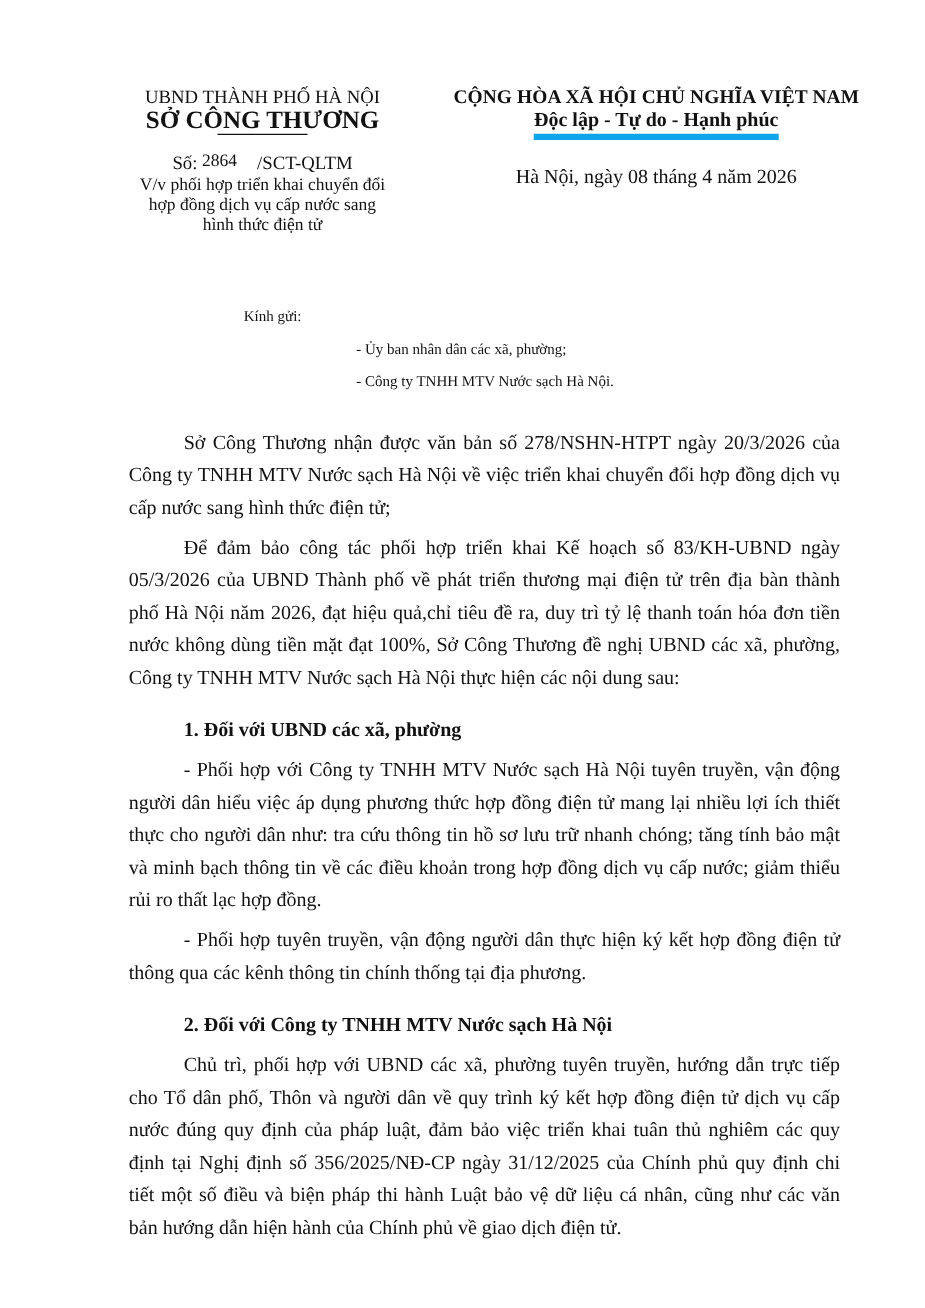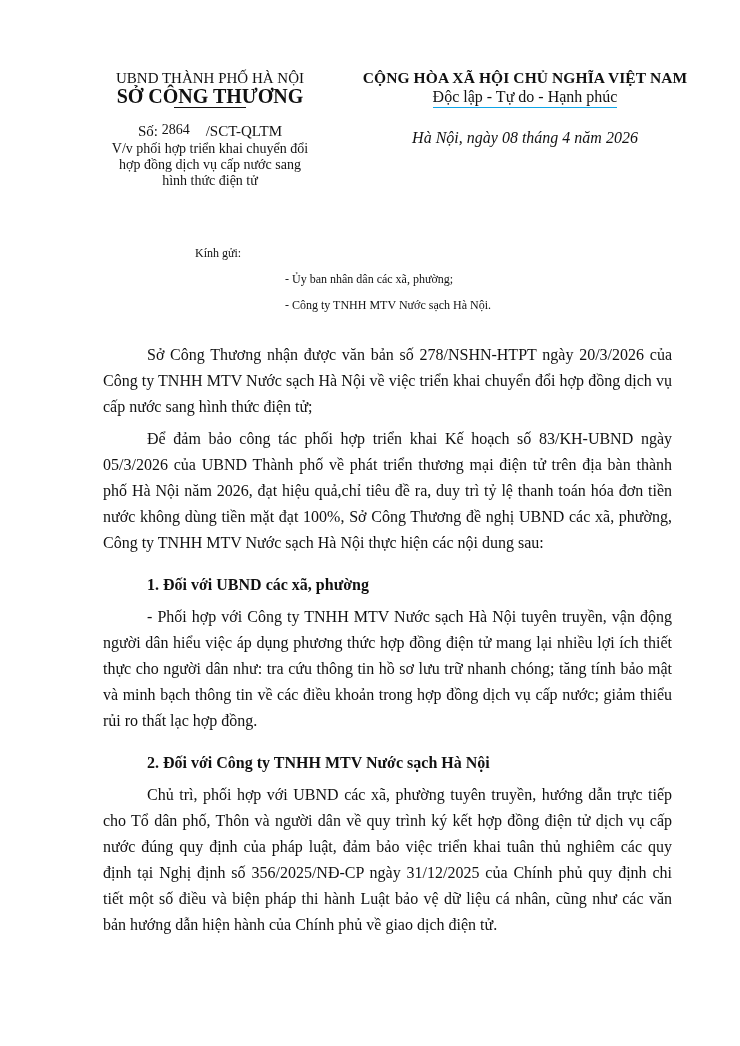--- a/index.html
+++ b/index.html
@@ -19,22 +19,22 @@
     width: 72px; height: 1px; background: #111; margin: 2px auto 0 auto;
   }
   .docno { margin-top: 14px; font-size: 15px; line-height: 18px; }
   .docno .num { font-size: 14px; position: relative; top: -2px; margin-right: 16px; }
   .subject { font-size: 14px; line-height: 16px; }
   .right-header {
     position: absolute; left: 335px; top: 69px; width: 380px;
     text-align: center;
   }
   .right-header .nation { font-weight: bold; font-size: 15.5px; line-height: 18px; letter-spacing: 0.1px; }
-  .right-header .motto { font-weight: normal; font-size: 16px; line-height: 19px; display: inline-block; padding-bottom: 1px; border-bottom: 1px solid #0ea5e9; }
-  .right-header .date { font-style: italic; font-size: 16px; margin-top: 21px; }
+  .right-header .motto { font-weight: bold; font-size: 16px; line-height: 19px; display: inline-block; padding-bottom: 1px; border-bottom: 5px solid #0ea5e9; }
+  .right-header .date { font-size: 16px; margin-top: 21px; }
   .recipients { position: absolute; left: 195px; top: 240px; font-size: 12px; line-height: 26px; }
   .recipients .r-item { padding-left: 90px; }
   .body { position: absolute; left: 103px; top: 342px; width: 569px; font-size: 16px; line-height: 26px; text-align: justify; }
   .body p { margin: 0 0 6px 0; text-indent: 44px; }
   .body .heading { font-weight: bold; text-indent: 44px; margin: 16px 0 6px 0; }
 </style>
 </head>
 <body>
 
 <div class="page">
@@ -64,17 +64,18 @@
     <div>Kính gửi:</div>
     <div class="r-item">- Ủy ban nhân dân các xã, phường;</div>
     <div class="r-item">- Công ty TNHH MTV Nước sạch Hà Nội.</div>
   </div>
 
   <div class="body">
     <p>Sở Công Thương nhận được văn bản số 278/NSHN-HTPT ngày 20/3/2026 của Công ty TNHH MTV Nước sạch Hà Nội về việc triển khai chuyển đổi hợp đồng dịch vụ cấp nước sang hình thức điện tử;</p>
     <p>Để đảm bảo công tác phối hợp triển khai Kế hoạch số 83/KH-UBND ngày 05/3/2026 của UBND Thành phố về phát triển thương mại điện tử trên địa bàn thành phố Hà Nội năm 2026, đạt hiệu quả,chỉ tiêu đề ra, duy trì tỷ lệ thanh toán hóa đơn tiền nước không dùng tiền mặt đạt 100%, Sở Công Thương đề nghị UBND các xã, phường, Công ty TNHH MTV Nước sạch Hà Nội thực hiện các nội dung sau:</p>
     <div class="heading">1. Đối với UBND các xã, phường</div>
     <p>- Phối hợp với Công ty TNHH MTV Nước sạch Hà Nội tuyên truyền, vận động người dân hiểu việc áp dụng phương thức hợp đồng điện tử mang lại nhiều lợi ích thiết thực cho người dân như: tra cứu thông tin hồ sơ lưu trữ nhanh chóng; tăng tính bảo mật và minh bạch thông tin về các điều khoản trong hợp đồng dịch vụ cấp nước; giảm thiểu rủi ro thất lạc hợp đồng.</p>
+    <p>- Phối hợp tuyên truyền, vận động người dân thực hiện ký kết hợp đồng điện tử thông qua các kênh thông tin chính thống tại địa phương.</p>
     <div class="heading">2. Đối với Công ty TNHH MTV Nước sạch Hà Nội</div>
     <p>Chủ trì, phối hợp với UBND các xã, phường tuyên truyền, hướng dẫn trực tiếp cho Tổ dân phố, Thôn và người dân về quy trình ký kết hợp đồng điện tử dịch vụ cấp nước đúng quy định của pháp luật, đảm bảo việc triển khai tuân thủ nghiêm các quy định tại Nghị định số 356/2025/NĐ-CP ngày 31/12/2025 của Chính phủ quy định chi tiết một số điều và biện pháp thi hành Luật bảo vệ dữ liệu cá nhân, cũng như các văn bản hướng dẫn hiện hành của Chính phủ về giao dịch điện tử.</p>
   </div>
 
 </div>
 
 </body></html>

